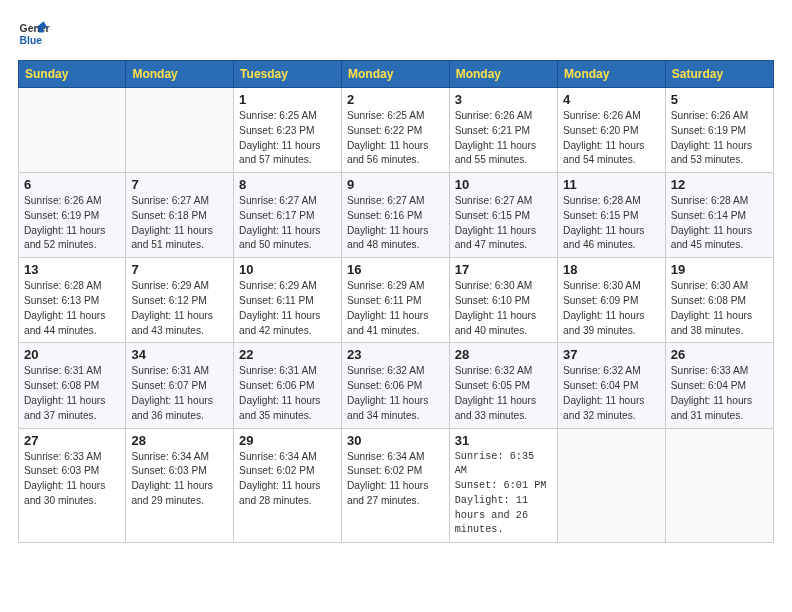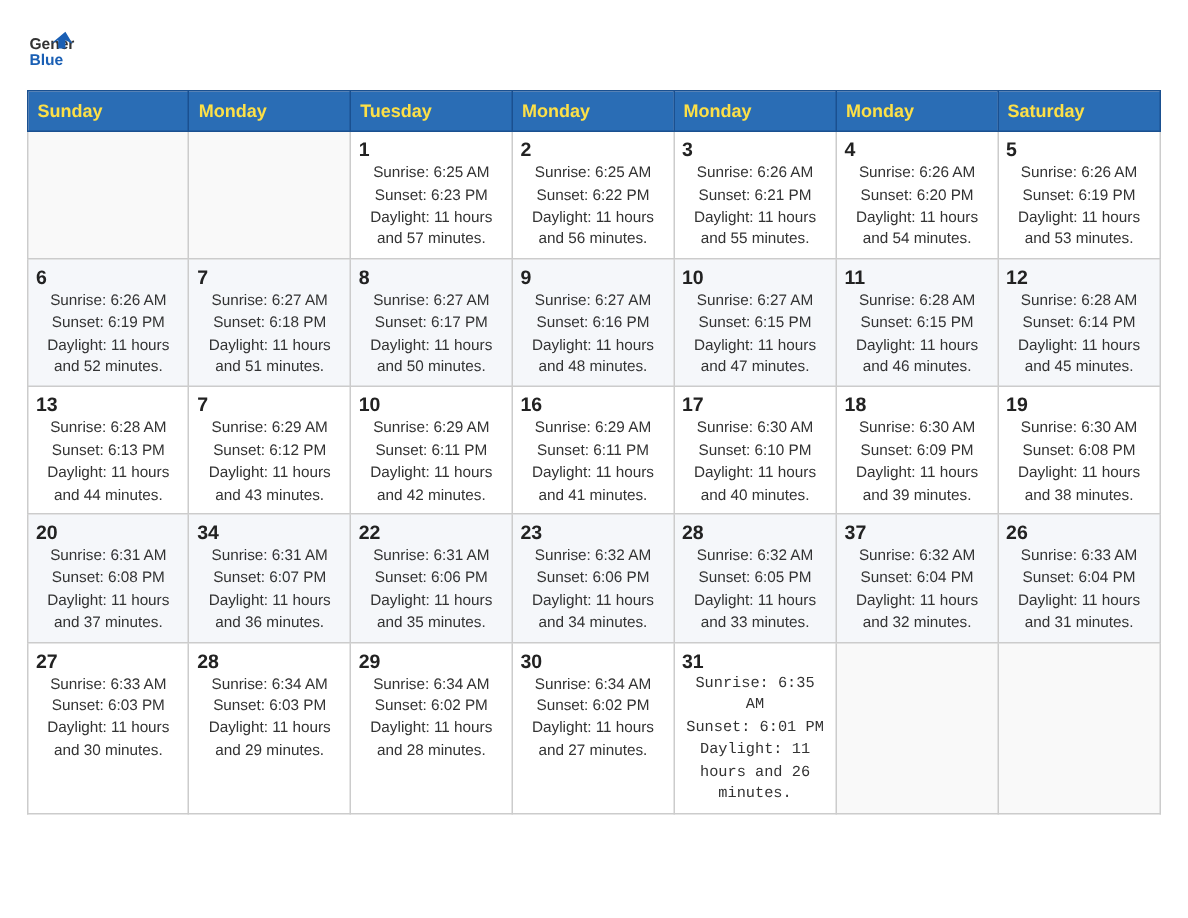--- a/index.html
+++ b/index.html
@@ -74,21 +74,20 @@
     .day-num {
       font-size: 13px;
       font-weight: bold;
       margin-bottom: 2px;
       display: block;
     }
     .day-info {
       font-size: 10.2px;
       line-height: 1.45;
       color: #333;
-      text-align: center;
     }
     tbody tr:nth-child(even) td {
       background: #f5f7fa;
     }
     tbody tr:nth-child(even) td.empty {
       background: #f0f2f5;
     }
   </style>
 </head>
 <body>

